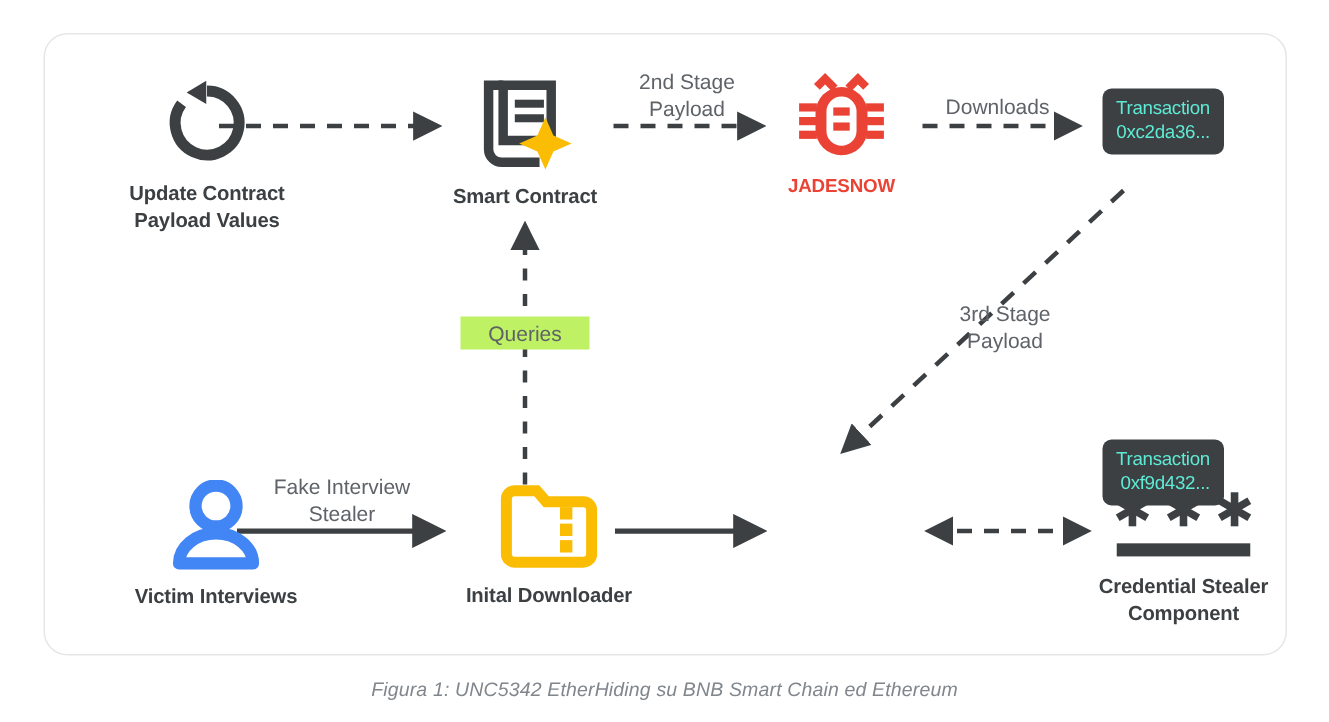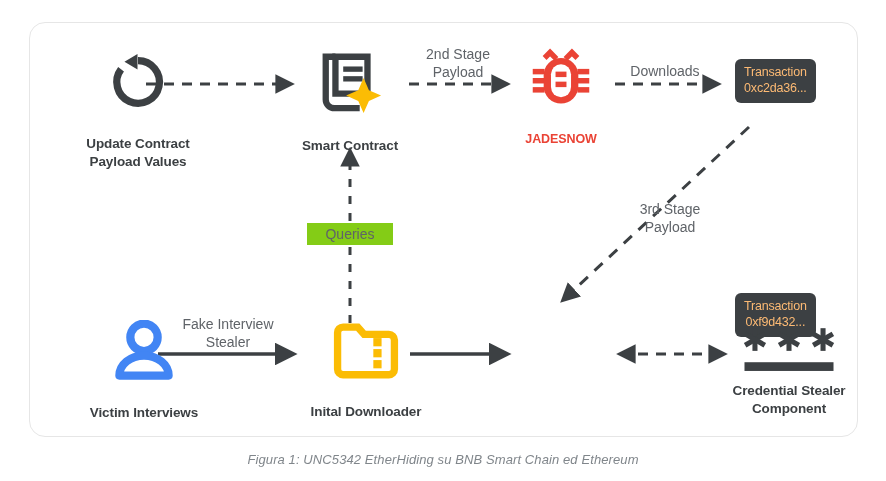--- a/index.html
+++ b/index.html
@@ -11,28 +11,28 @@
     position:relative;
   }
   #card{
     position:absolute;left:29px;top:22px;width:829px;height:415px;
     background:#ffffff;border:1px solid #e6e6e6;border-radius:16px;
     box-sizing:border-box;
   }
   .node{position:absolute;text-align:center;}
   .node .lbl{
     font-size:13.5px;font-weight:bold;color:#3c4043;line-height:1.25;
-    letter-spacing:-0.1px;margin-top:23px;white-space:nowrap;
+    letter-spacing:-0.1px;margin-top:8px;white-space:nowrap;
   }
   .node .lbl.red{color:#ea4335;font-size:12.5px;}
   .icon{display:block;margin:0 auto;}
   .txbox{
-    position:absolute;background:#3c4043;color:#fdba74;border-radius:6px;
+    position:absolute;background:#3c4043;color:#5eead4;border-radius:6px;
     padding:6px 9px 7px 9px;font-size:12.5px;line-height:1.25;
-    text-align:center;white-space:nowrap;letter-spacing:-0.2px;
+    text-align:right;white-space:nowrap;letter-spacing:-0.2px;
   }
   .edgelbl{
     position:absolute;font-size:14px;color:#5f6368;line-height:1.3;
     text-align:center;white-space:nowrap;
   }
   #svgLayer{position:absolute;left:0;top:0;width:829px;height:415px;}
   #caption{
     position:absolute;left:0;top:452px;width:886px;text-align:center;
     font-family:"Liberation Sans", sans-serif;
     font-size:13px;font-style:italic;color:#80868b;letter-spacing:0.1px;
@@ -188,21 +188,21 @@
 
   <div class="edgelbl" style="left:583px;top:39px;width:104px;">
     <div>Downloads</div>
   </div>
 
   <div class="edgelbl" style="left:590px;top:177px;width:100px;">
     <div>3rd Stage</div>
     <div>Payload</div>
   </div>
 
-  <div class="edgelbl" style="left:277px;top:200px;width:86px;background:#84cc16;padding:2px 0;">
+  <div class="edgelbl" style="left:277px;top:188px;width:86px;background:#bef264;padding:2px 0;">
     <div>Queries</div>
   </div>
 
   <div class="edgelbl" style="left:140px;top:292px;width:116px;">
     <div>Fake Interview</div>
     <div>Stealer</div>
   </div>
 
 </div>
 

